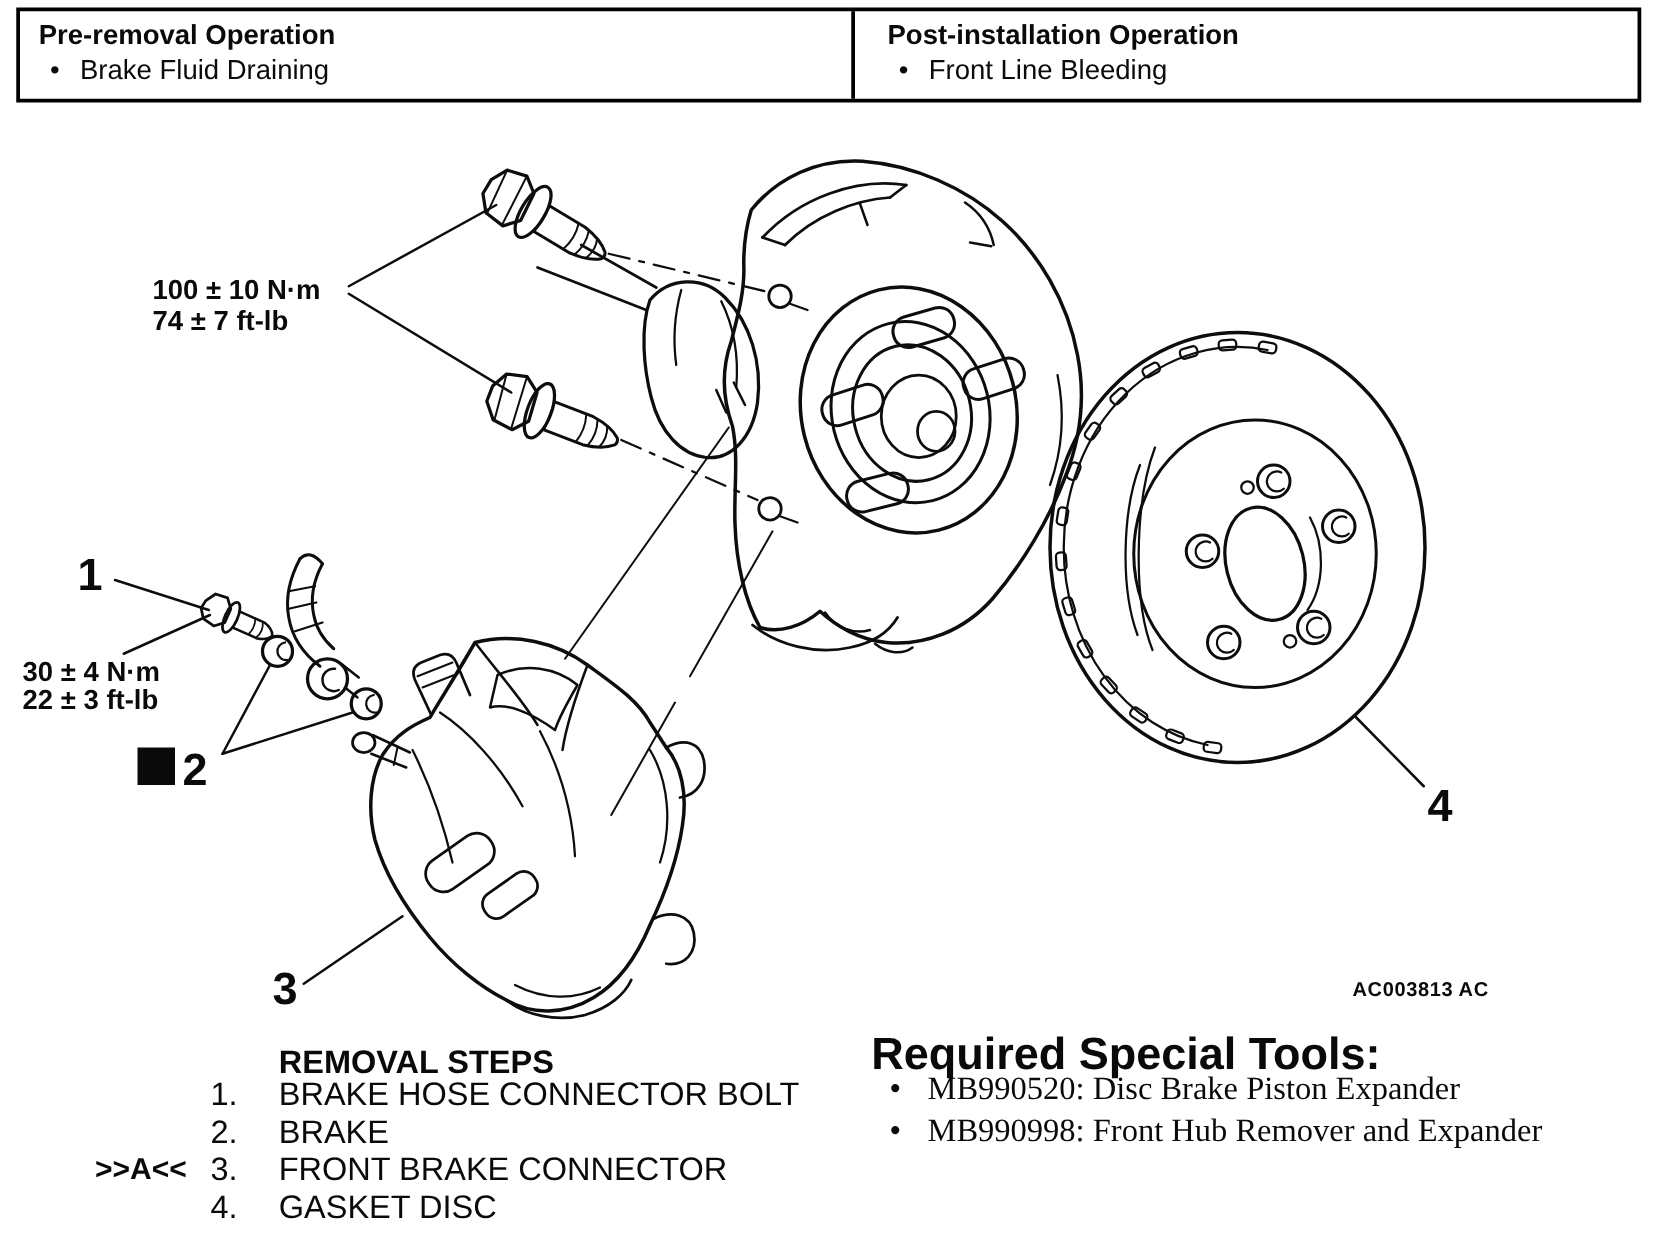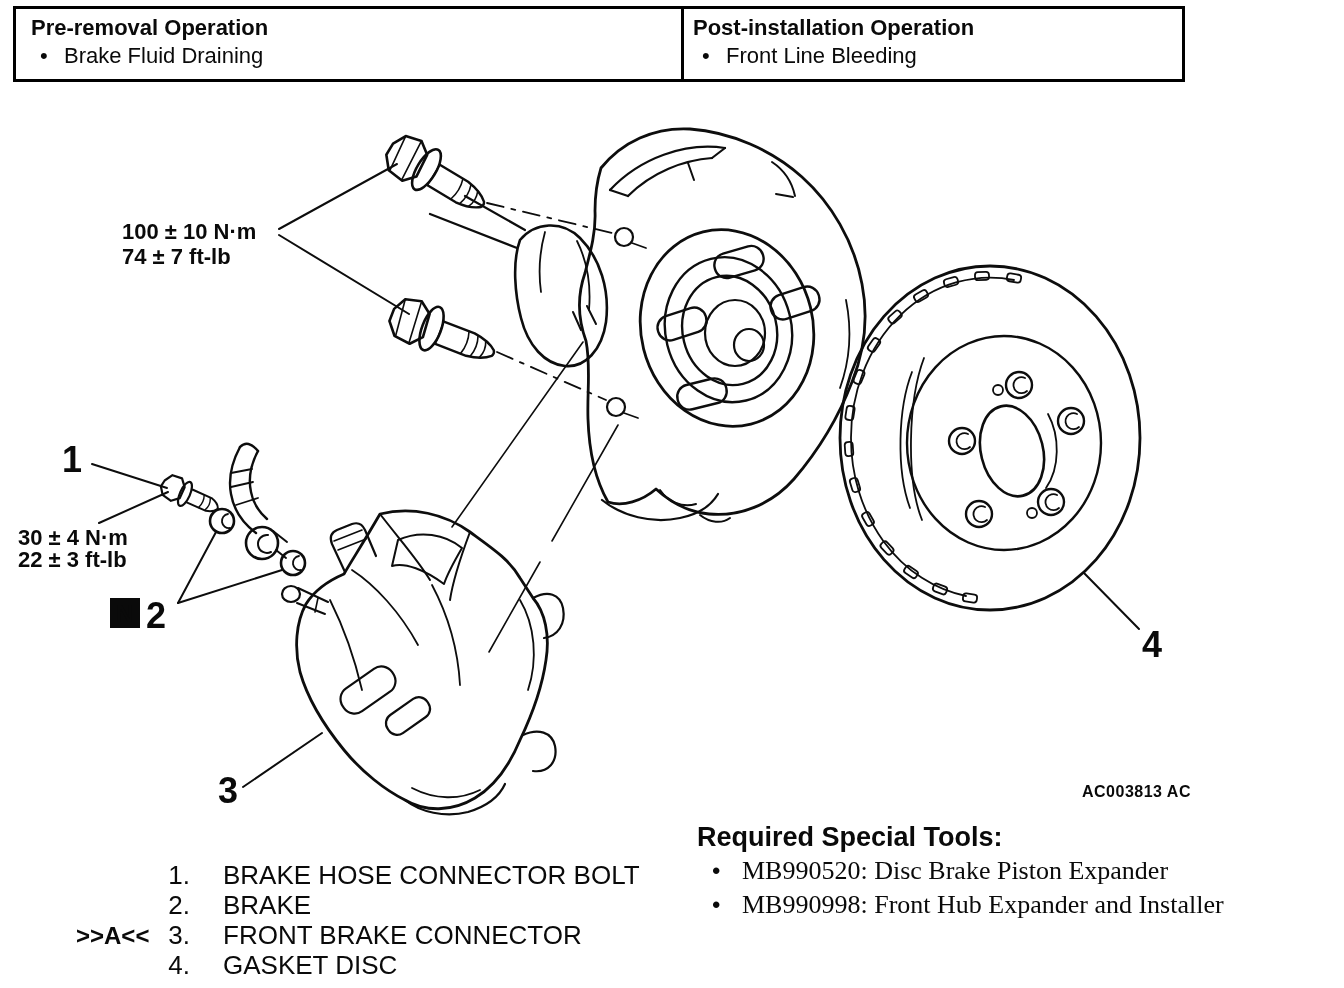--- a/index.html
+++ b/index.html
@@ -1,41 +1,41 @@
 <!DOCTYPE html>
 <html><head>
 <meta charset="utf-8">
 <style>
   html,body{margin:0;padding:0;background:#fff;}
   .page{position:relative;width:1344px;height:988px;background:#ffffff;
         font-family:"Liberation Sans",sans-serif;color:#0a0a0a;overflow:hidden;}
   
-  .spec-table{position:absolute;left:13px;top:6px;width:1172px;height:76px;
+  .spec-table{position:absolute;left:13px;top:6px;width:1300px;height:76px;
               border:3px solid #000;display:flex;box-sizing:border-box;}
   .spec-cell{box-sizing:border-box;padding:6px 0 0 15px;}
   .spec-cell.left{width:668px;border-right:3px solid #000;}
-  .spec-cell.right{flex:1;padding-left:9px;}
+  .spec-cell.right{flex:1;padding-left:26px;}
   .spec-title{font-size:22px;font-weight:bold;line-height:26px;}
   .spec-bullet-row{display:flex;font-size:22px;line-height:26px;margin-top:2px;}
   .spec-bullet{width:24px;padding-left:9px;}
   
   .diagram-svg{position:absolute;left:0;top:0;z-index:0;}
   .diagram-svg text{font-family:"Liberation Sans",sans-serif;fill:#0a0a0a;}
   .t-torque{font-size:22px;font-weight:bold;}
   .t-callout{font-size:36px;font-weight:bold;}
   .t-nbox{font-size:24px;font-weight:bold;fill:#fff;text-anchor:middle;}
   .t-code{font-size:16px;font-weight:bold;letter-spacing:.5px;}
   
   .list-layer{position:absolute;left:0;top:0;width:100%;height:100%;z-index:1;}
   .removal-title{position:absolute;left:223px;top:834px;font-size:26px;font-weight:bold;}
   .step-row{position:absolute;left:76px;display:flex;font-size:26px;line-height:27px;}
   .step-marker{width:68px;font-weight:bold;font-size:24px;}
   .step-num{width:46px;text-align:right;}
   .step-label{margin-left:33px;white-space:nowrap;}
-  .tools-title{position:absolute;left:697px;top:822px;font-size:27px;font-weight:bold;}
+  .tools-title{position:absolute;left:697px;top:822px;font-size:36px;font-weight:bold;}
   .tool-row{position:absolute;left:712px;display:flex;font-size:26px;line-height:27px;}
   .tool-bullet{width:30px;font-size:24px;}
   .tool-label{white-space:nowrap;font-family:Liberation Serif, serif;}
 </style>
 </head>
 <body>
 
 <div class="page">
 
   <div class="spec-table">
@@ -251,20 +251,21 @@
     <rect x="110" y="598" width="30" height="30" fill="#0a0a0a"></rect>
     <text class="t-nbox" x="125" y="622">N</text>
     <text class="t-callout" x="146" y="628">2</text>
     <text class="t-callout" x="218" y="803">3</text>
     <text class="t-callout" x="1142" y="657">4</text>
     <text class="t-code" x="1082" y="797">AC003813 AC</text>
   </svg>
 
   <div class="list-layer">
 
+    <div class="removal-title">REMOVAL STEPS</div>
 
     <div class="step-row" style="top:862px">
       <span class="step-marker"></span>
       <span class="step-num">1.</span>
       <span class="step-label">BRAKE HOSE CONNECTOR BOLT</span>
     </div>
     <div class="step-row" style="top:892px">
       <span class="step-marker"></span>
       <span class="step-num">2.</span>
       <span class="step-label">BRAKE</span>
@@ -280,17 +281,17 @@
       <span class="step-label">GASKET DISC</span>
     </div>
 
     <div class="tools-title">Required Special Tools:</div>
     <div class="tool-row" style="top:857px">
       <span class="tool-bullet">•</span>
       <span class="tool-label">MB990520: Disc Brake Piston Expander</span>
     </div>
     <div class="tool-row" style="top:891px">
       <span class="tool-bullet">•</span>
-      <span class="tool-label">MB990998: Front Hub Expander and Installer</span>
+      <span class="tool-label">MB990998: Front Hub Remover and Expander</span>
     </div>
   </div>
 
 </div>
 
 </body></html>

